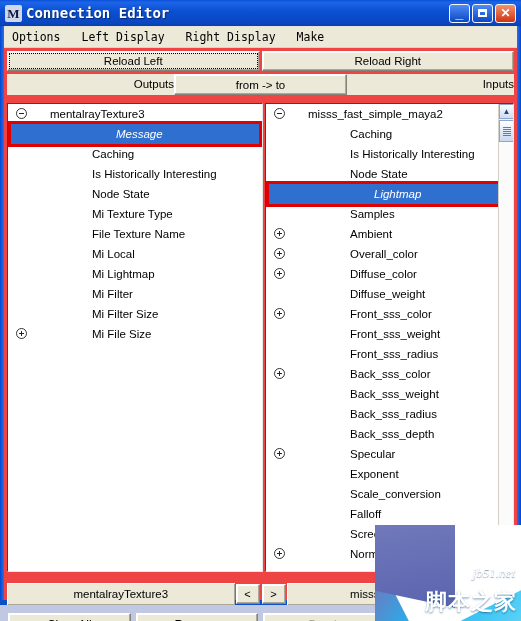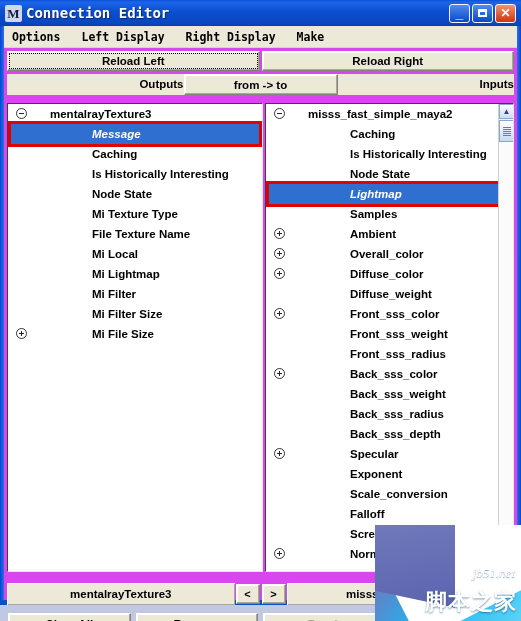--- a/index.html
+++ b/index.html
@@ -60,23 +60,22 @@
   .tbtn.close{background:linear-gradient(to bottom,#f3936b,#cf3311);}
   .tbtn .g{position:absolute;left:0;right:0;top:0;bottom:0;
     display:flex;align-items:center;justify-content:center;
     color:#fff;font-size:12px;font-weight:bold;line-height:1;}
   .tbtn.min .g{align-items:flex-end;padding-bottom:2px;font-size:14px;}
   .tbtn.max .g span{display:block;width:9px;height:8px;border:2px solid #fff;border-top-width:3px;box-sizing:border-box;}
 
   
   .client{
     position:absolute;left:4px;top:26px;width:513px;height:574px;
-    background:#d946ef;box-sizing:border-box;
+    background:#ef4444;box-sizing:border-box;
     border-top:1px solid #e8e5d4;
-    font-weight:bold;
   }
 
   
   .menubar{
     height:20px;display:flex;align-items:center;
     background:#ece9d8;border-bottom:1px solid #d9d5c3;
     padding-left:6px;
   }
   .menuitem{
     font-family:"DejaVu Sans Mono", monospace;
@@ -99,21 +98,21 @@
   .btn.disabled{color:#aca899;text-shadow:1px 1px 0 #fff;}
   .reload-row .btn{height:20px;flex:1;}
 
   
   .tabs-row{display:flex;margin:3px 3px 0 3px;align-items:center;height:21px;}
   .tab-label{
     flex:1;text-align:right;font-size:11.5px;color:#000;
     background:#ece9d8;line-height:21px;cursor:default;
   }
   .fromto{
-    width:154px;height:21px;flex:0 0 auto;
+    width:173px;height:21px;flex:0 0 auto;
   }
 
   
   .panes{
     position:absolute;left:3px;top:76px;width:507px;height:469px;
     display:flex;gap:2px;
   }
   .pane{
     position:relative;
     background:#ffffff;
@@ -136,21 +135,21 @@
     box-sizing:border-box;
   }
   .row .expander::before{
     content:"";position:absolute;left:2px;top:4px;width:5px;height:1px;background:#222;
   }
   .row .expander.plus::after{
     content:"";position:absolute;left:4px;top:2px;width:1px;height:5px;background:#222;
   }
   .row .lbl{padding-left:84px;}
   .row.depth0 .lbl{padding-left:42px;}
-  .row.sel{background:#2f6fd0;color:#fff;}
+  .row.sel{background:#2f6fd0;color:#fff;padding-left:24px;}
   .row.sel .lbl{font-style:italic;}
 
   
   .annot{
     position:absolute;border:3px solid #e00000;box-sizing:border-box;
     pointer-events:none;
   }
 
   
   .vscroll{

